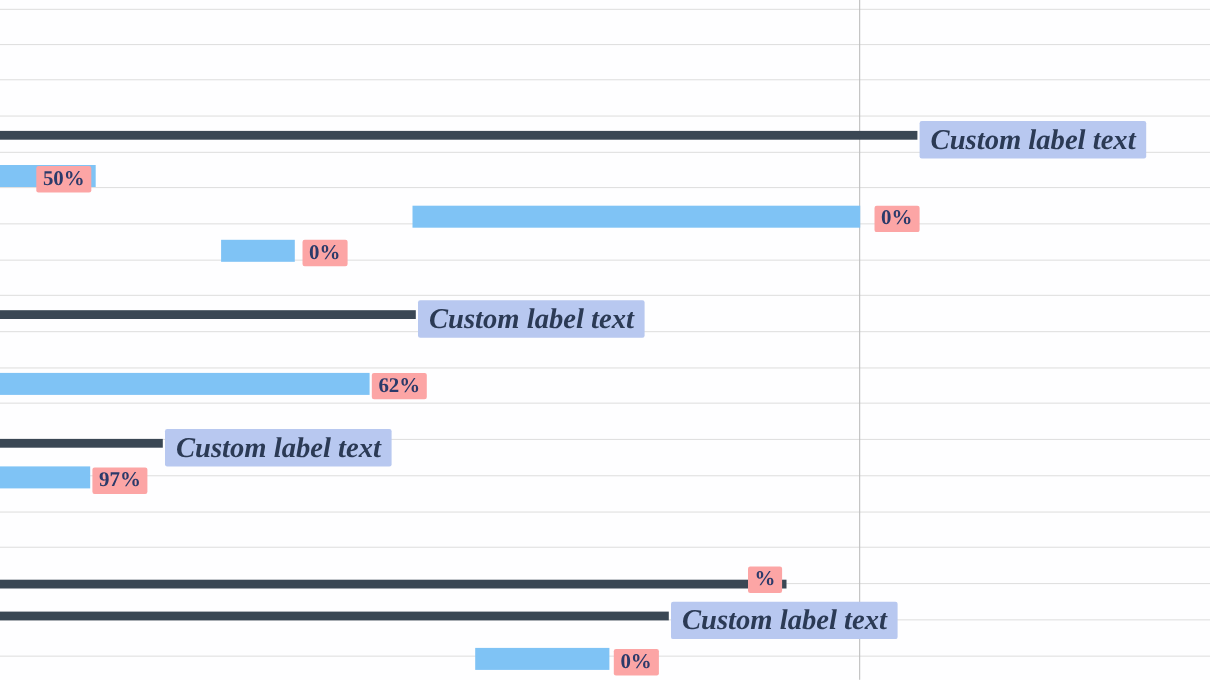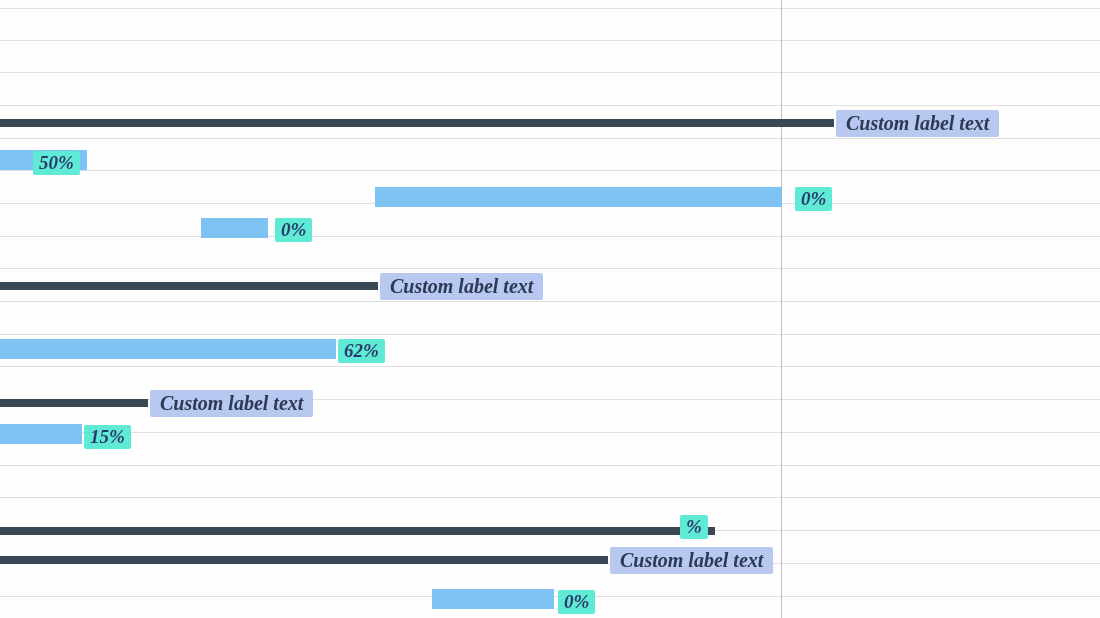--- a/index.html
+++ b/index.html
@@ -45,31 +45,30 @@
     .bar.light {
       background: #7fc3f5;
       height: 20px;
     }
     .label-custom {
       position: absolute;
       background: #b8c8f0;
       color: #2b3a55;
       font-style: italic;
       font-weight: bold;
-      font-size: 20px;
+      font-size: 26px;
       padding: 2px 10px;
       border-radius: 2px;
       white-space: nowrap;
     }
     .label-pct {
       position: absolute;
-      background: #5eead4;
+      background: #fca5a5;
       color: #2b3a6a;
       font-weight: bold;
-      font-style: italic;
       font-size: 19px;
       padding: 1px 6px;
       border-radius: 2px;
       white-space: nowrap;
     }
   </style>
 </head>
 <body>
 
 <div class="chart-area">
@@ -104,21 +103,21 @@
       <div class="label-pct" style="left: 795px; top: 187px;">0%</div>
       <div class="bar light" style="left: 201px; width: 67px; top: 218px;"></div>
       <div class="label-pct" style="left: 275px; top: 218px;">0%</div>
       <div class="bar dark" style="left: 0px; width: 378px; top: 282px;"></div>
       <div class="label-custom" style="left: 380px; top: 273px;">Custom label text</div>
       <div class="bar light" style="left: 0px; width: 336px; top: 339px;"></div>
       <div class="label-pct" style="left: 338px; top: 339px;">62%</div>
       <div class="bar dark" style="left: 0px; width: 148px; top: 399px;"></div>
       <div class="label-custom" style="left: 150px; top: 390px;">Custom label text</div>
       <div class="bar light" style="left: 0px; width: 82px; top: 424px;"></div>
-      <div class="label-pct" style="left: 84px; top: 425px;">15%</div>
+      <div class="label-pct" style="left: 84px; top: 425px;">97%</div>
       <div class="bar dark" style="left: 0px; width: 715px; top: 527px;"></div>
       <div class="label-pct" style="left: 680px; top: 515px;">%</div>
       <div class="bar dark" style="left: 0px; width: 608px; top: 556px;"></div>
       <div class="label-custom" style="left: 610px; top: 547px;">Custom label text</div>
       <div class="bar light" style="left: 432px; width: 122px; top: 589px;"></div>
       <div class="label-pct" style="left: 558px; top: 590px;">0%</div>
     </div>
 </div>
 
 </body></html>

